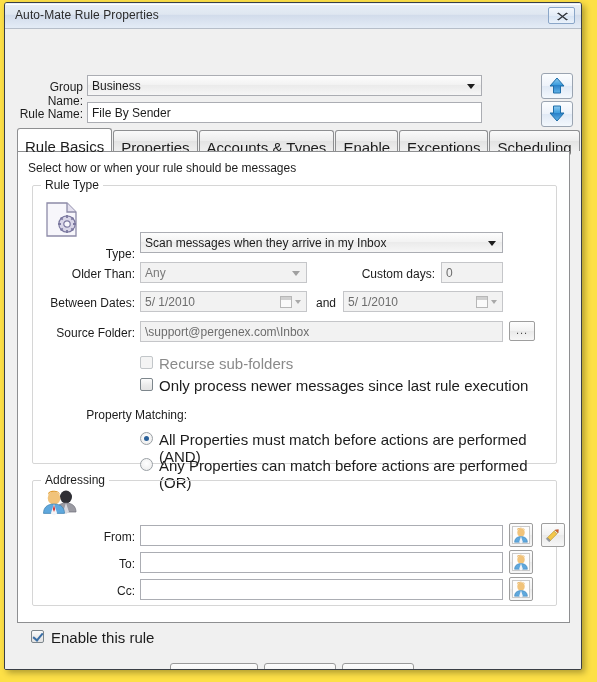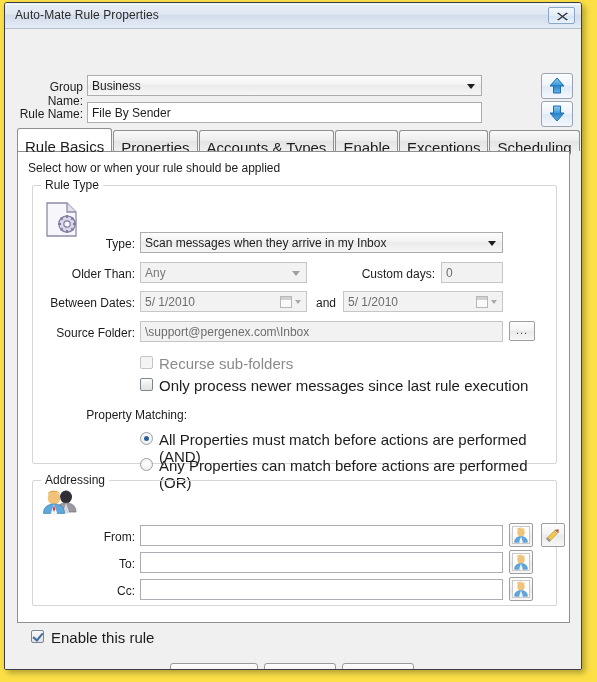--- a/index.html
+++ b/index.html
@@ -350,21 +350,21 @@
         <div class="tab active">Rule Basics</div>
         <div class="tab">Properties</div>
         <div class="tab">Accounts &amp; Types</div>
         <div class="tab">Enable</div>
         <div class="tab">Exceptions</div>
         <div class="tab">Scheduling</div>
       </div>
 
       <div class="tabpage">
 
-        <div class="hint">Select how or when your rule should be applied</div>
+        <div class="hint">Select how or when your rule should be messages</div>
 
         <div class="groupbox" style="left:14px; top:33px; width:525px; height:279px;">
           <div class="gb-title">Rule Type</div>
 
           <span style="position:absolute; left:10px; top:14px;">
             <svg width="38" height="40" viewBox="0 0 38 40">
               <path d="M4 3 L24 3 L33 12 L33 36 L4 36 Z" fill="#f7f6fb" stroke="#8d8aa8" stroke-width="1.3"></path>
               <path d="M24 3 L24 12 L33 12" fill="#e3e0ee" stroke="#8d8aa8" stroke-width="1.3"></path>
               <g transform="translate(15,15)">
                 <circle cx="9" cy="9" r="8.2" fill="#d9d6e8" stroke="#7c79a0" stroke-width="1.2"></circle>
@@ -376,21 +376,21 @@
                     <path d="M15 9 L18 9"></path>
                   <path d="M2.6 2.6 L4.7 4.7"></path>
                     <path d="M13.3 13.3 L15.4 15.4"></path>
                   <path d="M15.4 2.6 L13.3 4.7"></path>
                     <path d="M4.7 13.3 L2.6 15.4"></path>
                 </g>
               </g>
             </svg>
           </span>
 
-          <div class="row-label" style="left:58px; top:51px; width:44px;">Type:</div>
+          <div class="row-label" style="left:58px; top:61px; width:44px;">Type:</div>
           <div class="combo" style="left:107px; top:46px; width:363px; height:21px;">
             <span>Scan messages when they arrive in my Inbox</span>
             <span class="arrow"></span>
           </div>
 
           <div class="row-label" style="left:26px; top:81px; width:76px;">Older Than:</div>
           <div class="combo disabled" style="left:107px; top:76px; width:167px; height:21px;">
             <span>Any</span>
             <span class="arrow"></span>
           </div>

